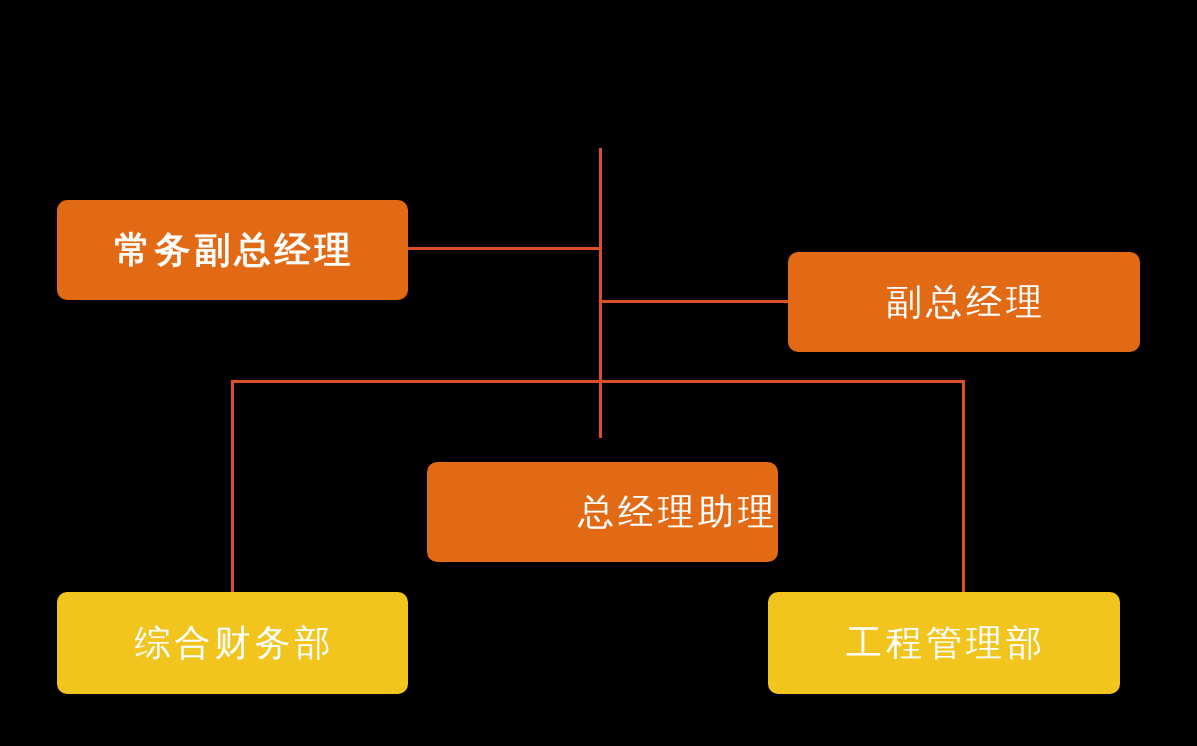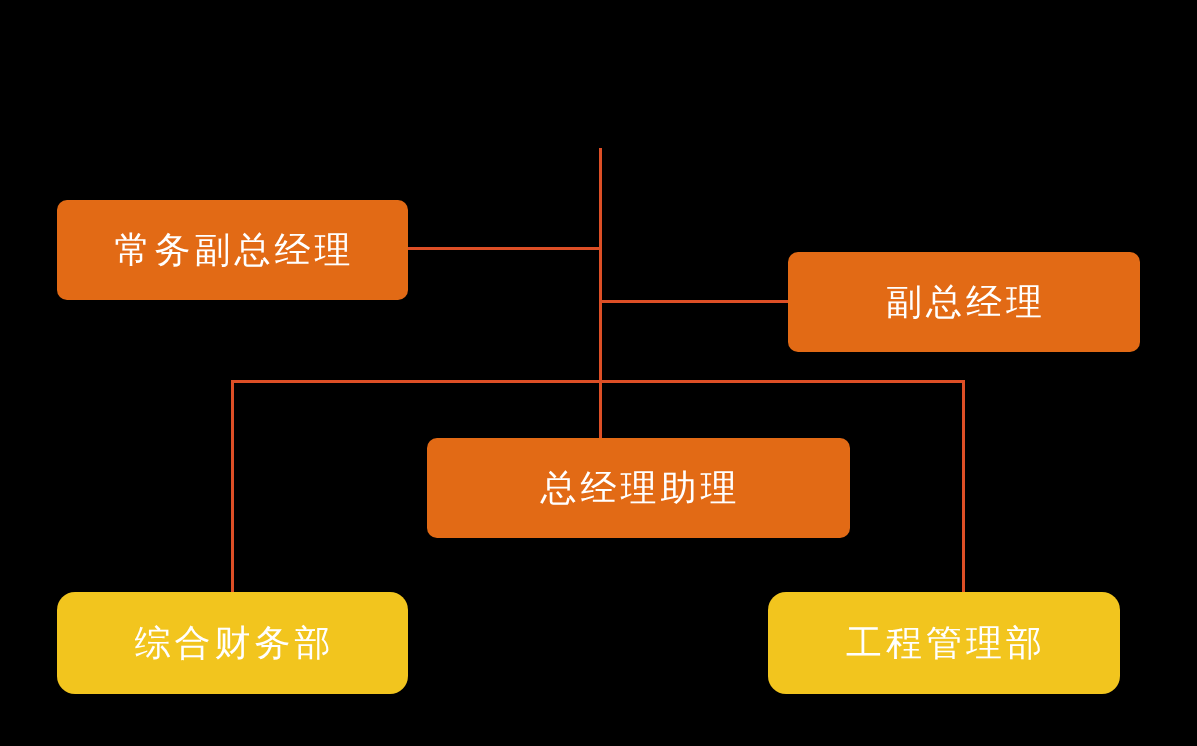--- a/index.html
+++ b/index.html
@@ -53,28 +53,27 @@
     background: #e26a15;
     font-size: 36px;
   }
   .node.level-2 {
     background: #e26a15;
     font-size: 36px;
   }
   .node.level-3 {
     background: #f2c51e;
     font-size: 36px;
-    border-radius: 18px;
   }
 
   
   #node-gm            { left: 425px; top: 40px;  width: 350px; height: 108px; }
-  #node-exec-deputy   { left: 57px;  top: 200px; width: 351px; height: 100px; }
+  #node-exec-deputy   { left: 57px;  top: 200px; width: 351px; height: 100px; font-weight: bold; }
   #node-deputy        { left: 788px; top: 252px; width: 352px; height: 100px; }
-  #node-gm-assistant  { left: 427px; top: 438px; width: 423px; height: 100px; }
+  #node-gm-assistant  { left: 427px; top: 462px; width: 351px; height: 100px; justify-content: flex-end; }
   #node-finance-dept  { left: 57px;  top: 592px; width: 351px; height: 102px; }
   #node-eng-dept      { left: 768px; top: 592px; width: 352px; height: 102px; }
 </style>
 </head>
 <body>
 
 <div id="chart-canvas">
 
   <svg class="connector-layer" viewBox="0 0 1197 746" width="1197" height="746" aria-hidden="true">
     <g stroke="#dd4f26" stroke-width="3" fill="none" shape-rendering="crispEdges">

